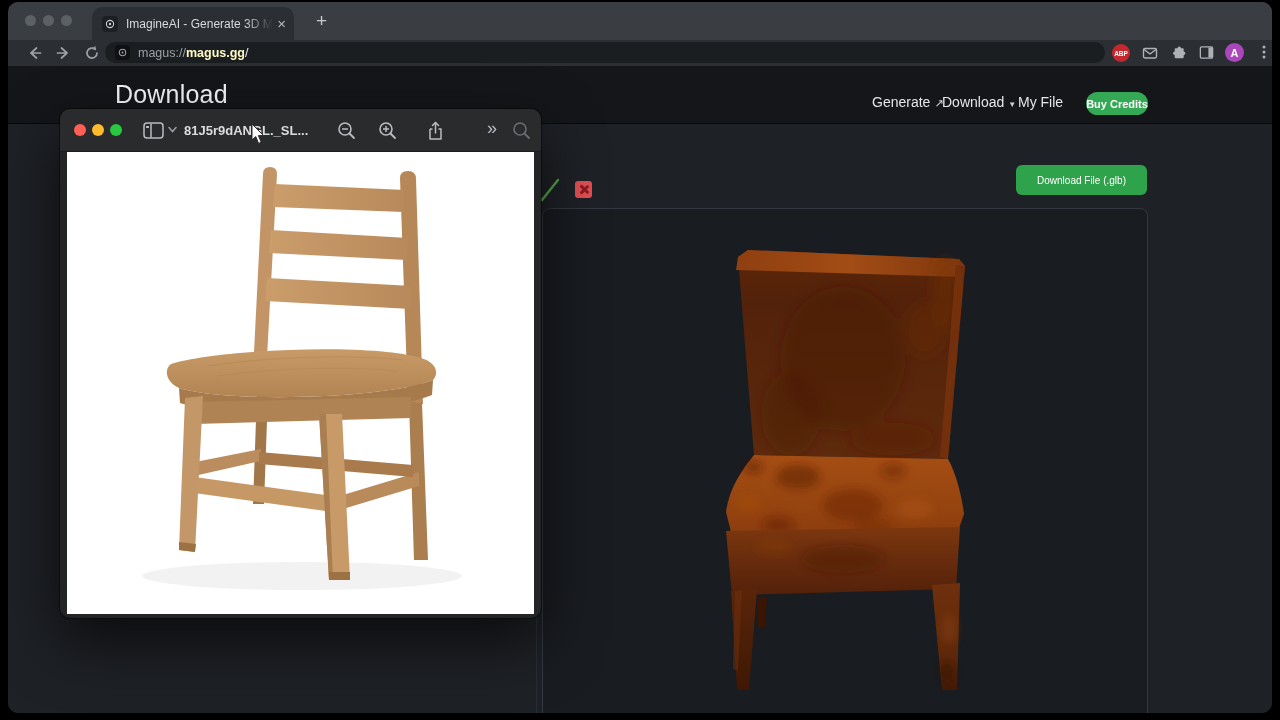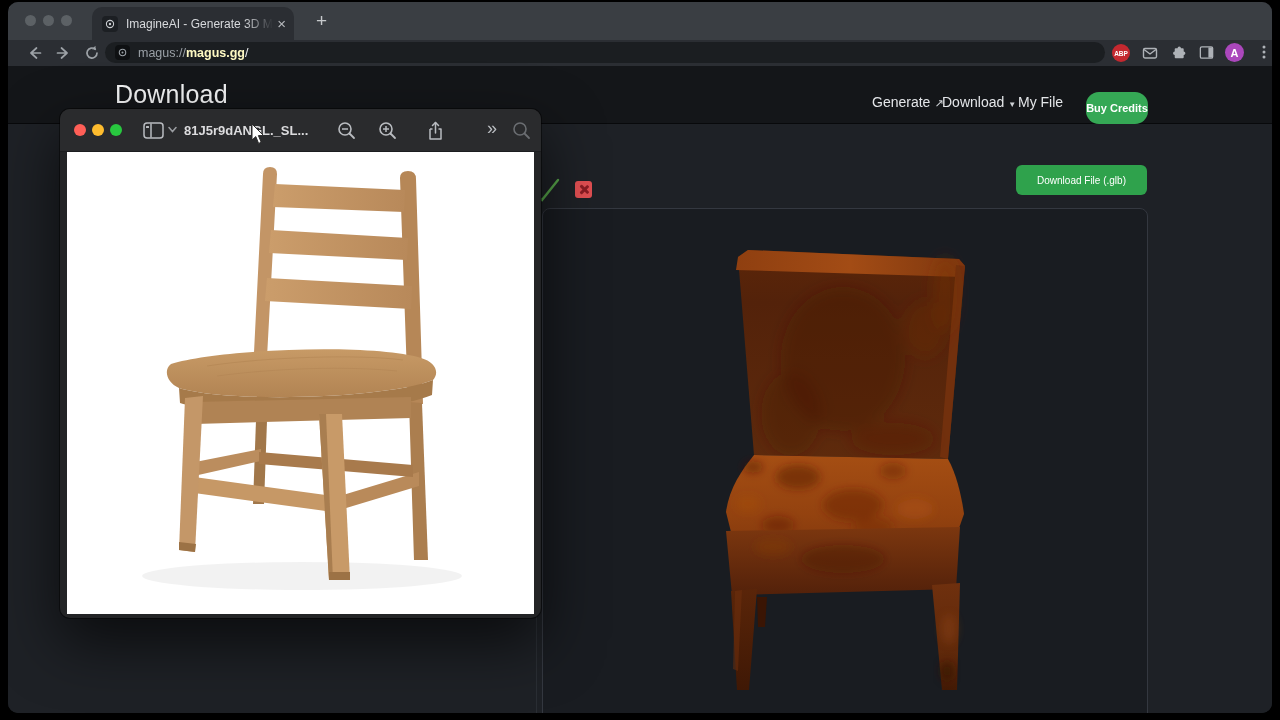--- a/index.html
+++ b/index.html
@@ -45,21 +45,21 @@
   #browser-avatar { left:1217px; top:41px; width:19px; height:19px; border-radius:50%;
     background:#ab47bc; color:#fff; font-size:11px; font-weight:700;
     display:flex; align-items:center; justify-content:center; }
 
   
   #site-header { left:0; top:64px; width:100%; height:58px; background:#141619;
     border-bottom:1px solid #08090b; }
   #site-logo { left:107px; top:78px; color:#f4f5f6; font-size:25px; font-weight:500; letter-spacing:.2px; }
   .nav-item { top:92px; color:#e4e6e9; font-size:14px; white-space:nowrap; }
   .nav-suffix { font-size:11px; color:#cfd2d6; margin-left:4px; }
-  #buy-credits-button { left:1078px; top:90px; width:62px; height:32px; border-radius:13px;
+  #buy-credits-button { left:1078px; top:90px; width:62px; height:23px; border-radius:13px;
     background:#35a855; color:#fff; font-size:11px; font-weight:700;
     display:flex; align-items:center; justify-content:center; border:none; }
 
   #main-area { left:0; top:123px; width:100%; height:590px; background:#1e2126; }
   #column-divider { left:528px; top:123px; width:1px; height:590px; background:#2a2e34; }
 
   
   #accept-icon { left:521px; top:175px; z-index:10; }
   #reject-button { left:567px; top:179px; width:17px; height:17px; background:#e14f52;
     border-radius:3px; z-index:10; border:none; }

